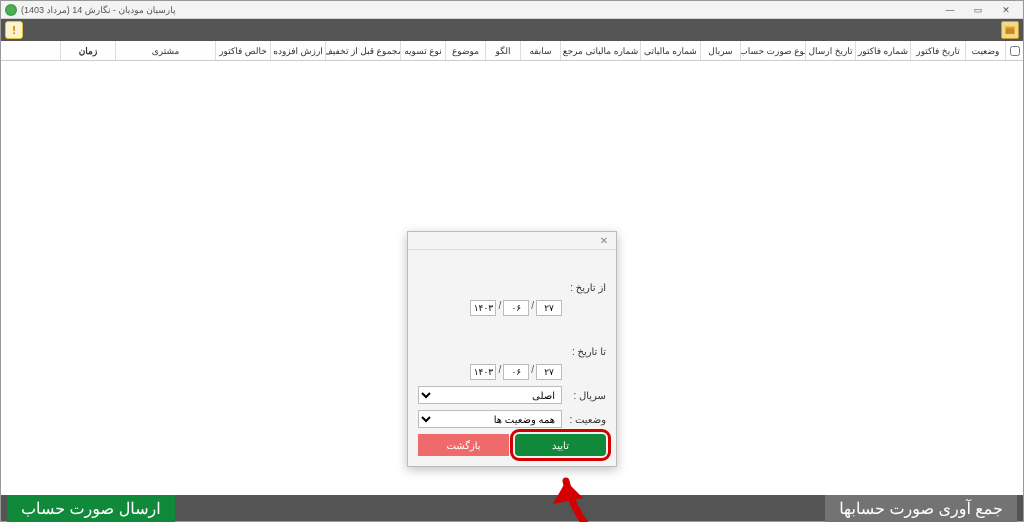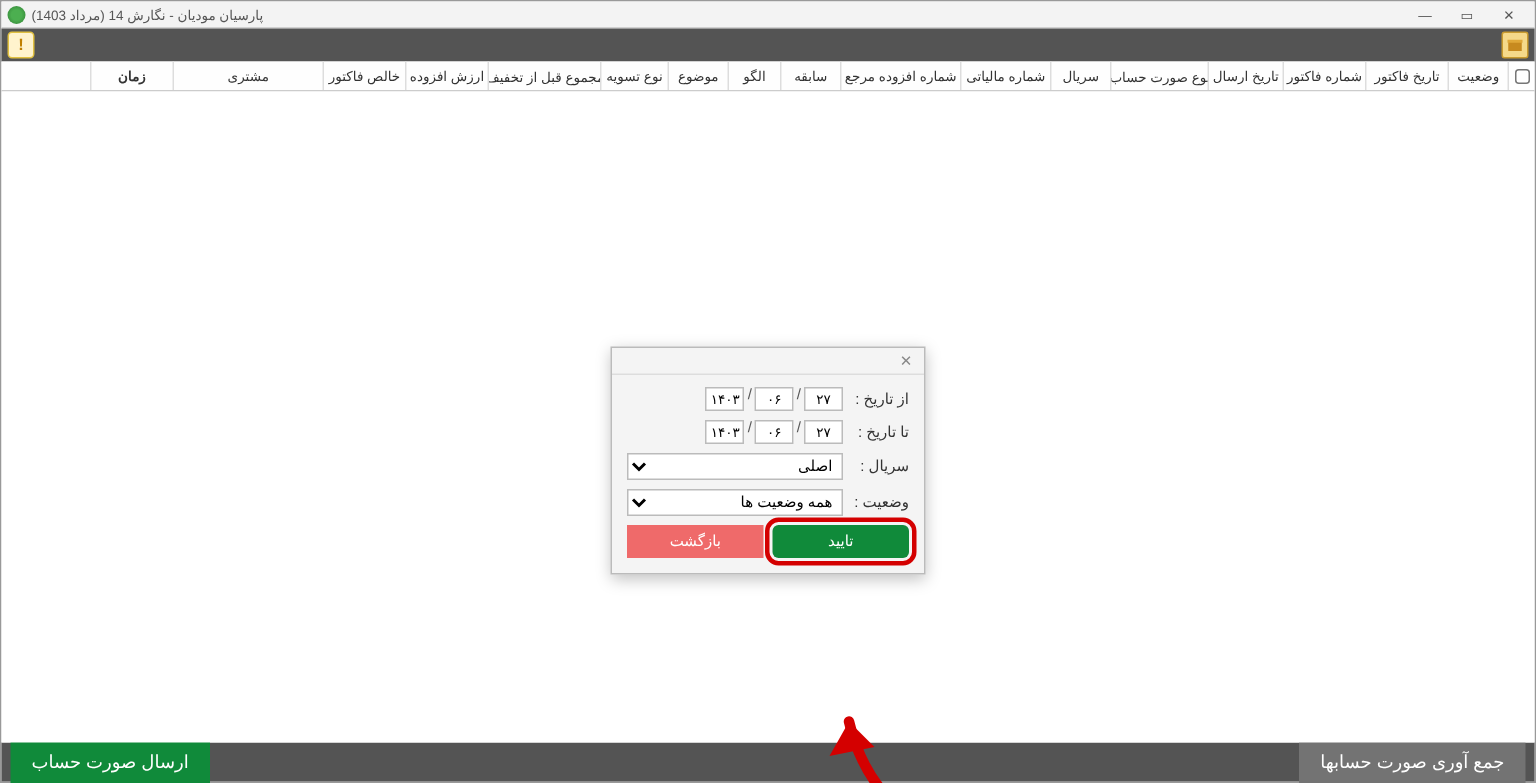--- a/index.html
+++ b/index.html
@@ -20,34 +20,34 @@
 
   
   .grid-header { display: flex; direction: rtl; background: #fefefe; border-bottom: 1px solid #ccc; height: 20px; align-items: stretch; }
   .gh-chk { width: 18px; border-left: 1px solid #ddd; display:flex;align-items:center;justify-content:center; }
   .gh-chk input{ width:10px;height:10px; }
   .gh { border-left: 1px solid #ddd; display: flex; align-items: center; justify-content: center; font-size: 9px; color: #333; padding: 0 2px; white-space: nowrap; overflow:hidden; }
   .grid-body { flex: 1; background: #fff; position: relative; }
 
   
   .bottombar { height: 26px; background: #545454; display:flex; align-items:center; padding: 0 6px; gap:6px; }
-  .btn-bottom { height: 20px; padding: 14px 14px; color:#fff; font-size:12px; display:flex;align-items:center;justify-content:center; cursor:pointer; }
+  .btn-bottom { height: 20px; padding: 14px 14px; color:#fff; font-size:16px; display:flex;align-items:center;justify-content:center; cursor:pointer; }
   .btn-blue { background:#737373; }
   .btn-green { background:#108a3a; }
   .spacer { flex:1; }
 
   
   .overlay { position:absolute; inset:0; pointer-events:none; }
   .dialog { position:absolute; top:170px; left:50%; transform:translateX(-50%); width:210px; background:#f4f4f4; border:1px solid #bbb; box-shadow:0 3px 10px rgba(0,0,0,.25); pointer-events:auto; direction:rtl; }
   .dlg-title { height:18px; display:flex; align-items:center; justify-content:flex-end; padding:0 4px; border-bottom:1px solid #ddd; direction:ltr;}
   .dlg-close { width:16px;height:14px;display:flex;align-items:center;justify-content:center;color:#888;font-size:10px;cursor:pointer;}
   .dlg-body { padding:8px 10px 10px; }
   .row { display:flex; align-items:center; margin-bottom:6px; gap:4px;}
   .lbl { width:40px; font-size:10px; color:#333; text-align:right; }
-  .date-inputs { display:flex; gap:2px; direction:ltr; }
+  .date-inputs { display:flex; gap:2px; direction:ltr;margin-top:42px; }
   .din { width:26px; height:16px; border:1px solid #bbb; background:#fff; font-size:9px; text-align:center; padding:0; }
   .slash{font-size:10px;color:#555;}
   .sel { flex:1; height:18px; border:1px solid #bbb; background:#fff; font-size:10px; padding:0 2px; direction:rtl; }
   .chk-row { display:flex;align-items:center;gap:4px;font-size:9.5px;color:#333;margin:4px 0 8px;}
   .chk-row input{width:10px;height:10px;}
   .dlg-btns { display:flex; gap:6px; }
   .dbtn { flex:1; height:22px; color:#fff; font-size:10px; display:flex;align-items:center;justify-content:center;cursor:pointer; border:none;}
   .btn-confirm { background:#108a3a; outline:3px solid #d40000; outline-offset:2px; border-radius:4px; }
   .btn-cancel  { background:#ef6a6a; }
 
@@ -84,21 +84,21 @@
         <input type="checkbox" style="">
       </div>
 
   <div class="gh" style="width: 40px;">وضعیت</div>
       <div class="gh" style="width: 55px;">تاریخ فاکتور</div>
       <div class="gh" style="width: 55px;">شماره فاکتور</div>
       <div class="gh" style="width: 50px;">تاریخ ارسال</div>
       <div class="gh" style="width: 65px;">نوع صورت حساب</div>
       <div class="gh" style="width: 40px;">سریال</div>
       <div class="gh" style="width: 60px;">شماره مالیاتی</div>
-      <div class="gh" style="width: 80px;">شماره افزوده مرجع</div>
+      <div class="gh" style="width: 80px;">شماره مالیاتی مرجع</div>
       <div class="gh" style="width: 40px;">سابقه</div>
       <div class="gh" style="width: 35px;">الگو</div>
       <div class="gh" style="width: 40px;">موضوع</div>
       <div class="gh" style="width: 45px;">نوع تسویه</div>
       <div class="gh" style="width: 75px;">مجموع قبل از تخفیف</div>
       <div class="gh" style="width: 55px;">ارزش افزوده</div>
       <div class="gh" style="width: 55px;">خالص فاکتور</div>
       <div class="gh" style="width: 100px;">مشتری</div>
       <div class="gh" style="width: 55px; font-weight: bold;">زمان</div>
     </div>

